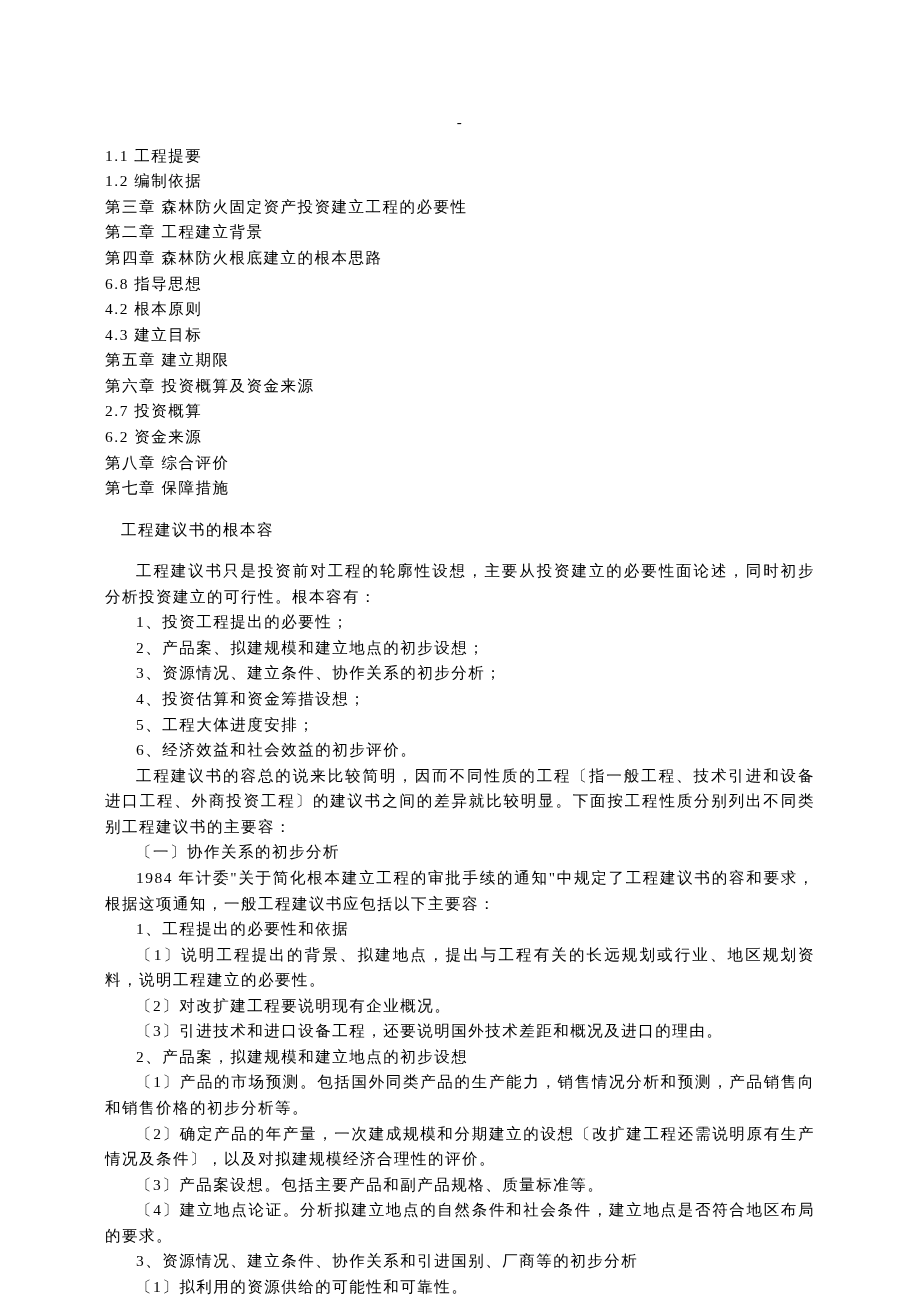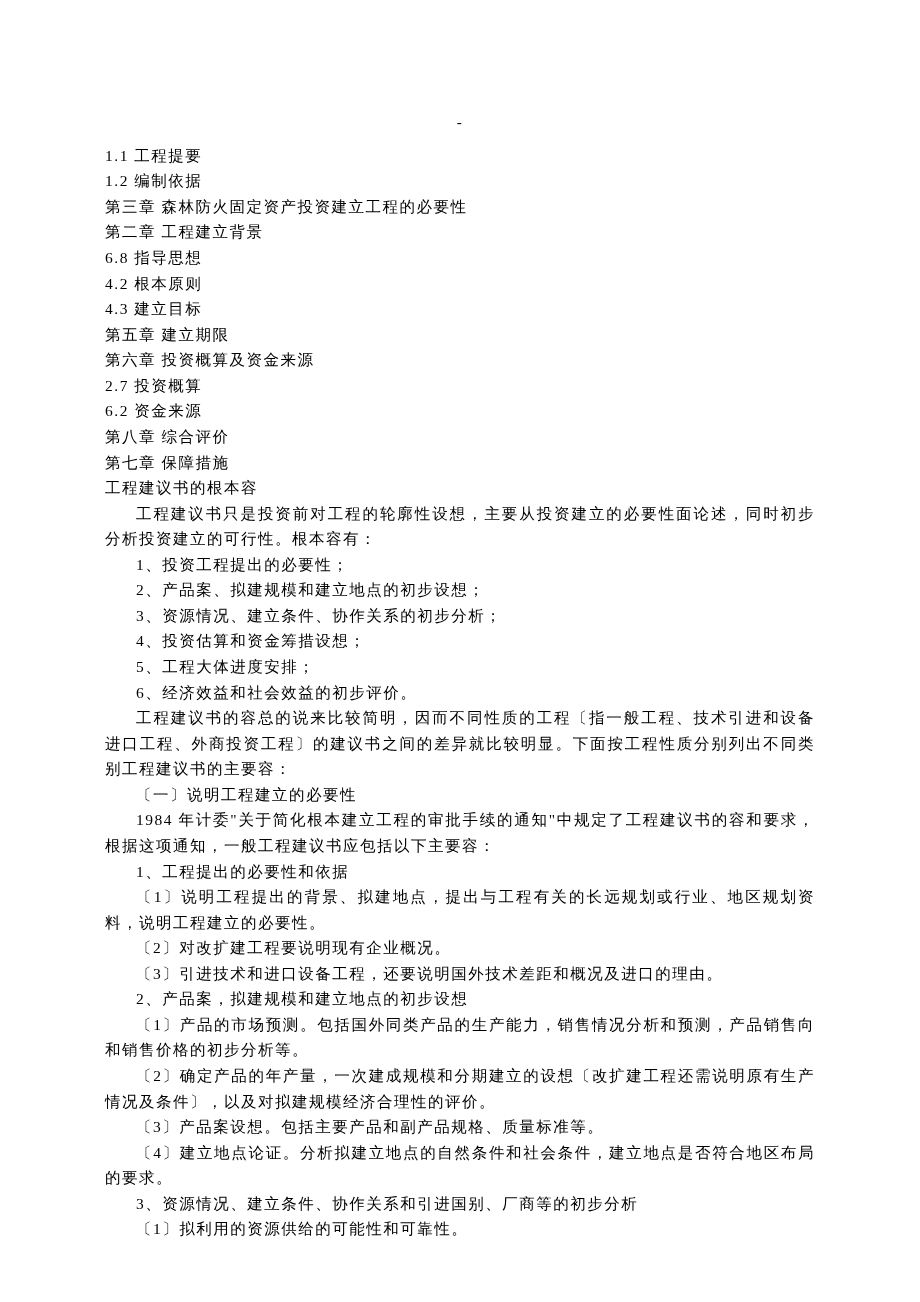--- a/index.html
+++ b/index.html
@@ -20,21 +20,21 @@
     .top-dash {
       text-align: center;
       font-size: 15px;
       padding-bottom: 8px;
     }
     .toc-line {
       margin: 0;
       padding: 0;
     }
     .heading-line {
-      margin: 0;
+      margin: 16px;
       padding: 0;
       font-family: Liberation Serif, serif;
     }
     .para {
       margin: 0;
       padding: 0;
       text-align: justify;
       text-justify: inter-ideograph;
     }
     .indent {
@@ -52,20 +52,21 @@
 <body>
 
 <div class="page">
 
   <div class="top-dash">-</div>
 
   <p class="toc-line">1.1 工程提要</p>
   <p class="toc-line">1.2 编制依据</p>
   <p class="toc-line">第三章 森林防火固定资产投资建立工程的必要性</p>
   <p class="toc-line">第二章 工程建立背景</p>
+  <p class="toc-line">第四章 森林防火根底建立的根本思路</p>
   <p class="toc-line">6.8 指导思想</p>
   <p class="toc-line">4.2 根本原则</p>
   <p class="toc-line">4.3 建立目标</p>
   <p class="toc-line">第五章 建立期限</p>
   <p class="toc-line">第六章 投资概算及资金来源</p>
   <p class="toc-line">2.7 投资概算</p>
   <p class="toc-line">6.2 资金来源</p>
   <p class="toc-line">第八章 综合评价</p>
   <p class="toc-line">第七章 保障措施</p>
 
@@ -75,21 +76,21 @@
 
   <p class="para indent">1、投资工程提出的必要性；</p>
   <p class="para indent">2、产品案、拟建规模和建立地点的初步设想；</p>
   <p class="para indent">3、资源情况、建立条件、协作关系的初步分析；</p>
   <p class="para indent">4、投资估算和资金筹措设想；</p>
   <p class="para indent">5、工程大体进度安排；</p>
   <p class="para indent">6、经济效益和社会效益的初步评价。</p>
 
   <p class="para indent">工程建议书的容总的说来比较简明，因而不同性质的工程〔指一般工程、技术引进和设备进口工程、外商投资工程〕的建议书之间的差异就比较明显。下面按工程性质分别列出不同类别工程建议书的主要容：</p>
 
-  <p class="para indent">〔一〕说明工程建立的必要性</p>
+  <p class="para indent">〔一〕协作关系的初步分析</p>
 
   <p class="para indent">1984 年计委"关于简化根本建立工程的审批手续的通知"中规定了工程建议书的容和要求，根据这项通知，一般工程建议书应包括以下主要容：</p>
 
   <p class="para indent">1、工程提出的必要性和依据</p>
   <p class="para indent">〔1〕说明工程提出的背景、拟建地点，提出与工程有关的长远规划或行业、地区规划资料，说明工程建立的必要性。</p>
   <p class="para indent">〔2〕对改扩建工程要说明现有企业概况。</p>
   <p class="para indent">〔3〕引进技术和进口设备工程，还要说明国外技术差距和概况及进口的理由。</p>
 
   <p class="para indent">2、产品案，拟建规模和建立地点的初步设想</p>
   <p class="para indent">〔1〕产品的市场预测。包括国外同类产品的生产能力，销售情况分析和预测，产品销售向和销售价格的初步分析等。</p>

